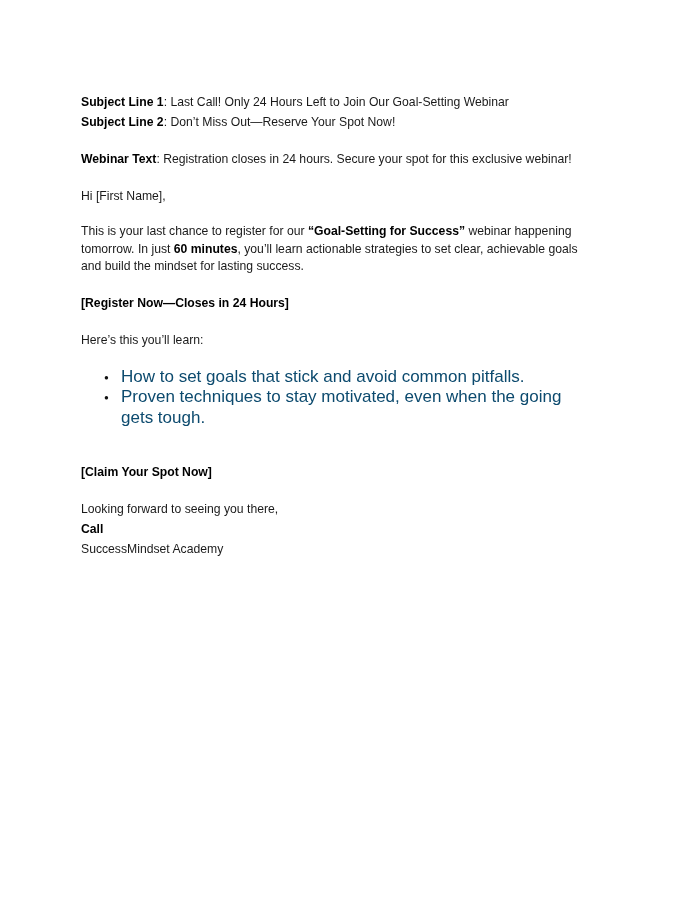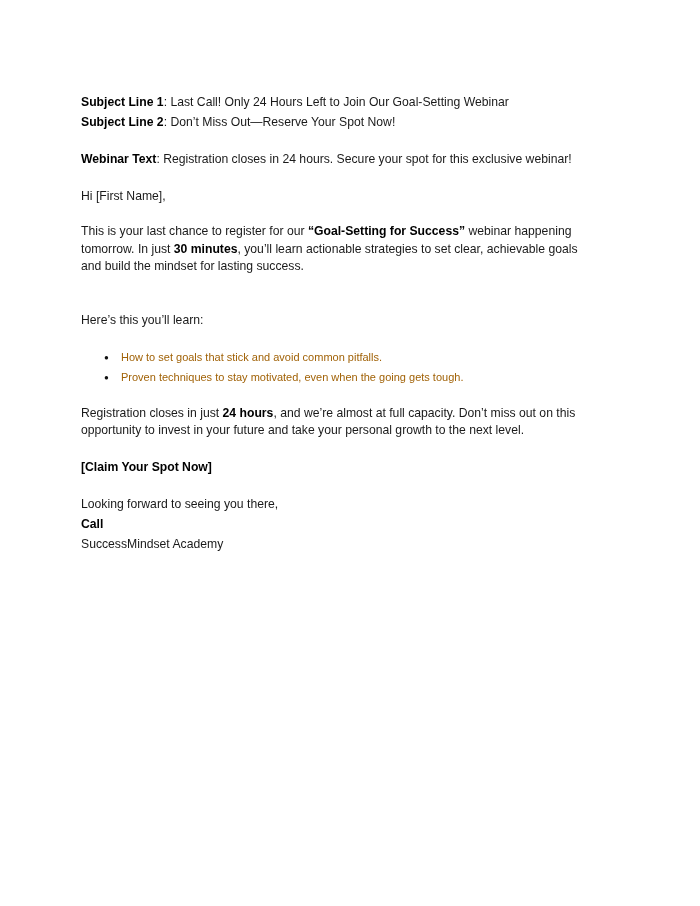--- a/index.html
+++ b/index.html
@@ -42,23 +42,23 @@
     margin: 0;
   }
   .gap-md { height: 17px; }
   b, .bold { font-weight: bold; color: #000; }
   ul.bullets {
     margin: 0;
     padding: 0 0 0 40px;
     list-style: none;
   }
   ul.bullets li {
-    font-size: 11px;
+    font-size: 17px;
     line-height: 20.5px;
-    color: #a16207;
+    color: #0c4a6e;
     position: relative;
     padding-left: 0;
   }
   ul.bullets li::before {
     content: "\25CF";
     position: absolute;
     left: -17px;
     top: 0;
     font-size: 8px;
     line-height: 21px;
@@ -84,39 +84,39 @@
     <div class="line">
       <b>Webinar Text</b><span>: </span><span>Registration closes in 24 hours. Secure your spot for this exclusive webinar!</span>
     </div>
 
     <div class="gap-md"></div>
 
     <div class="line">Hi [First Name],</div>
 
     <div class="gap-md"></div>
 
-    <p class="para"><span>This is your last chance to register for our </span><b>“Goal-Setting for Success”</b><span> webinar happening tomorrow. In just </span><b>30 minutes</b><span>, you’ll learn actionable strategies to set clear, achievable goals and build the mindset for lasting success.</span></p>
+    <p class="para"><span>This is your last chance to register for our </span><b>“Goal-Setting for Success”</b><span> webinar happening tomorrow. In just </span><b>60 minutes</b><span>, you’ll learn actionable strategies to set clear, achievable goals and build the mindset for lasting success.</span></p>
 
     <div class="gap-md"></div>
 
+    <div class="line bold">[Register Now—Closes in 24 Hours]</div>
 
     <div class="gap-md"></div>
 
     <div class="line">Here’s this you’ll learn:</div>
 
     <div class="gap-md"></div>
 
     <ul class="bullets">
       <li>How to set goals that stick and avoid common pitfalls.</li>
       <li>Proven techniques to stay motivated, even when the going gets tough.</li>
     </ul>
 
     <div class="gap-md"></div>
 
-    <p class="para"><span>Registration closes in just </span><b>24 hours</b><span>, and we’re almost at full capacity. Don’t miss out on this opportunity to invest in your future and take your personal growth to the next level.</span></p>
 
     <div class="gap-md"></div>
 
     <div class="line bold">[Claim Your Spot Now]</div>
 
     <div class="gap-md"></div>
 
     <div class="line">Looking forward to seeing you there,</div>
     <div class="line bold">Call</div>
     <div class="line">SuccessMindset Academy</div>

